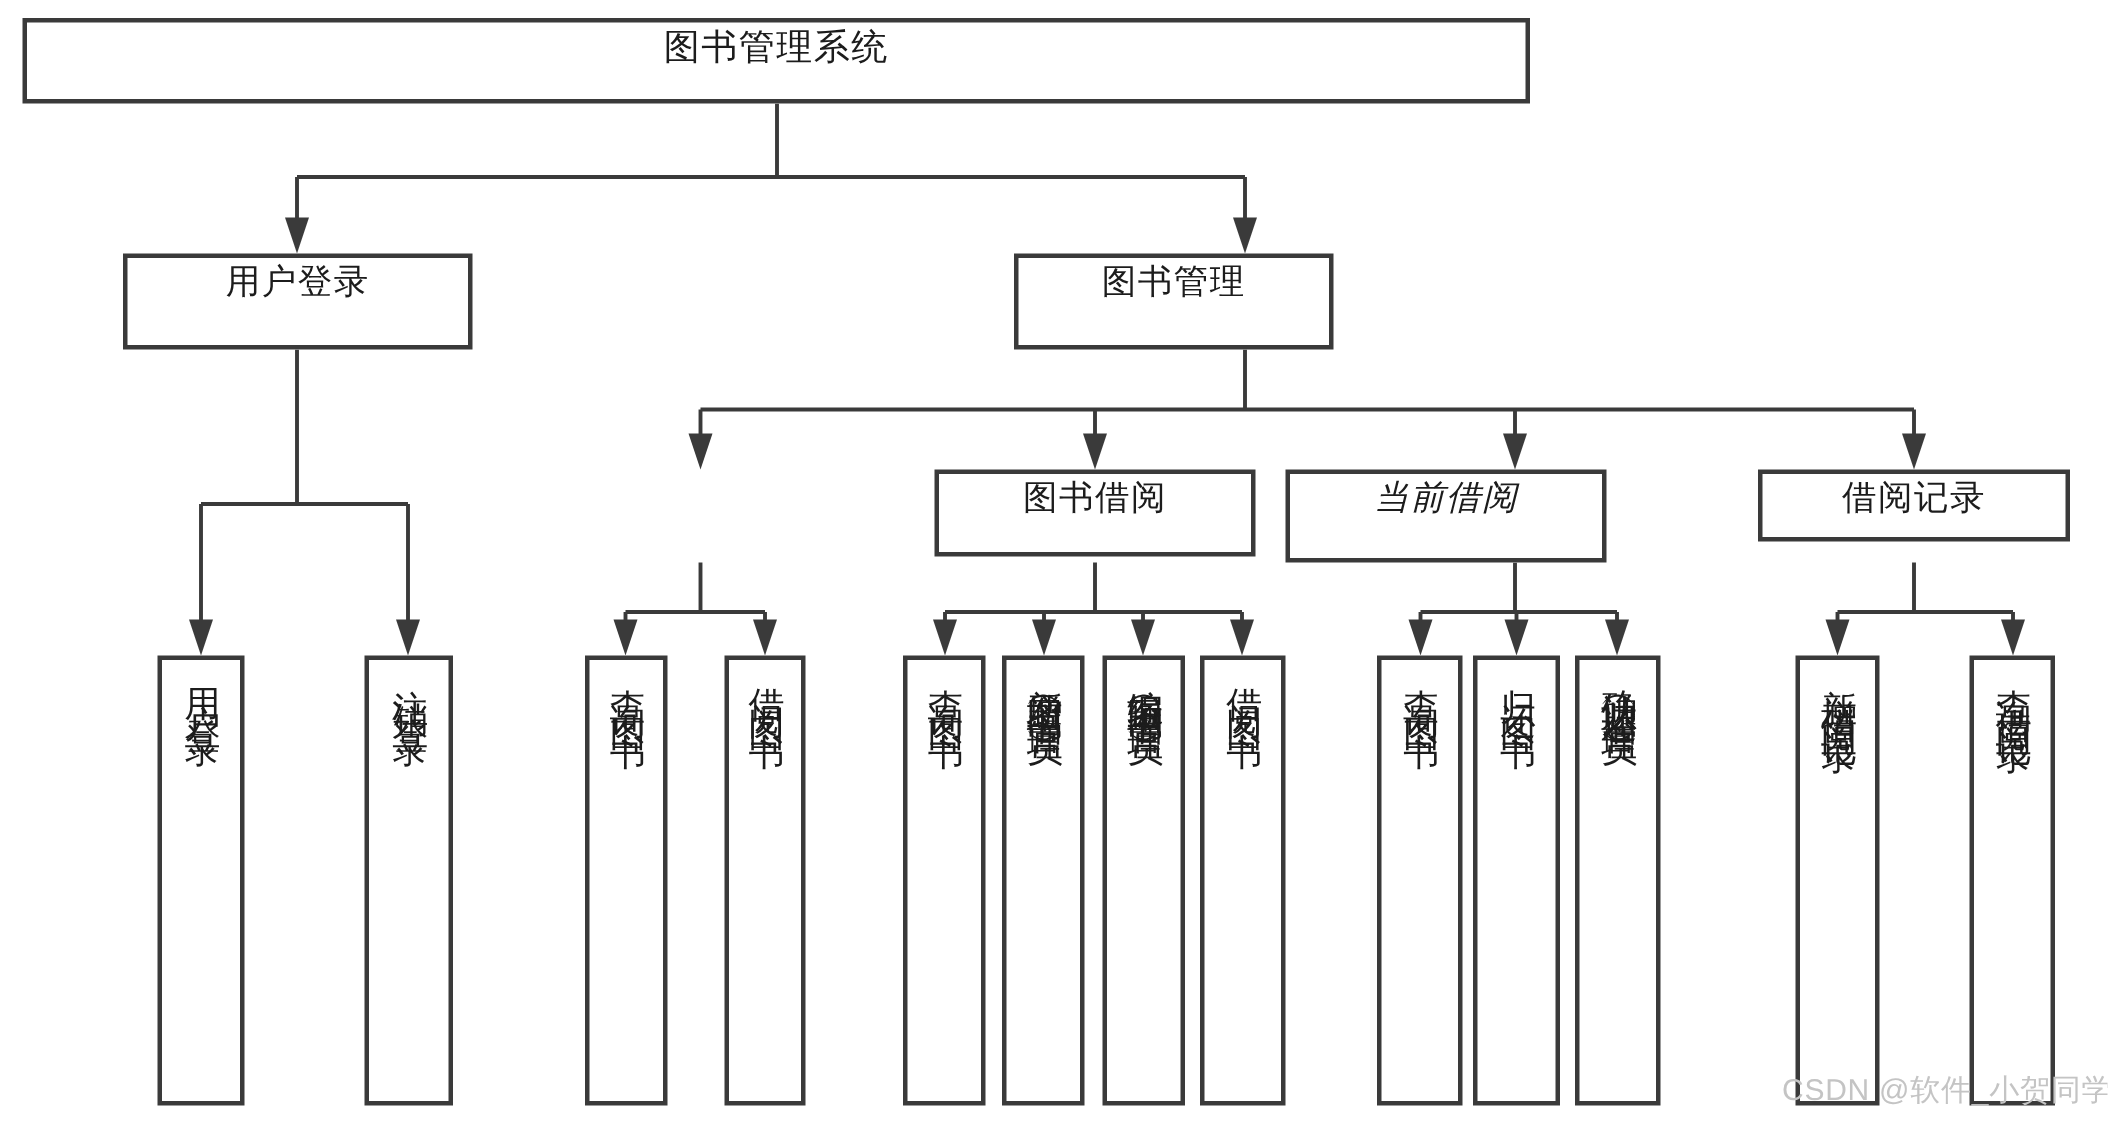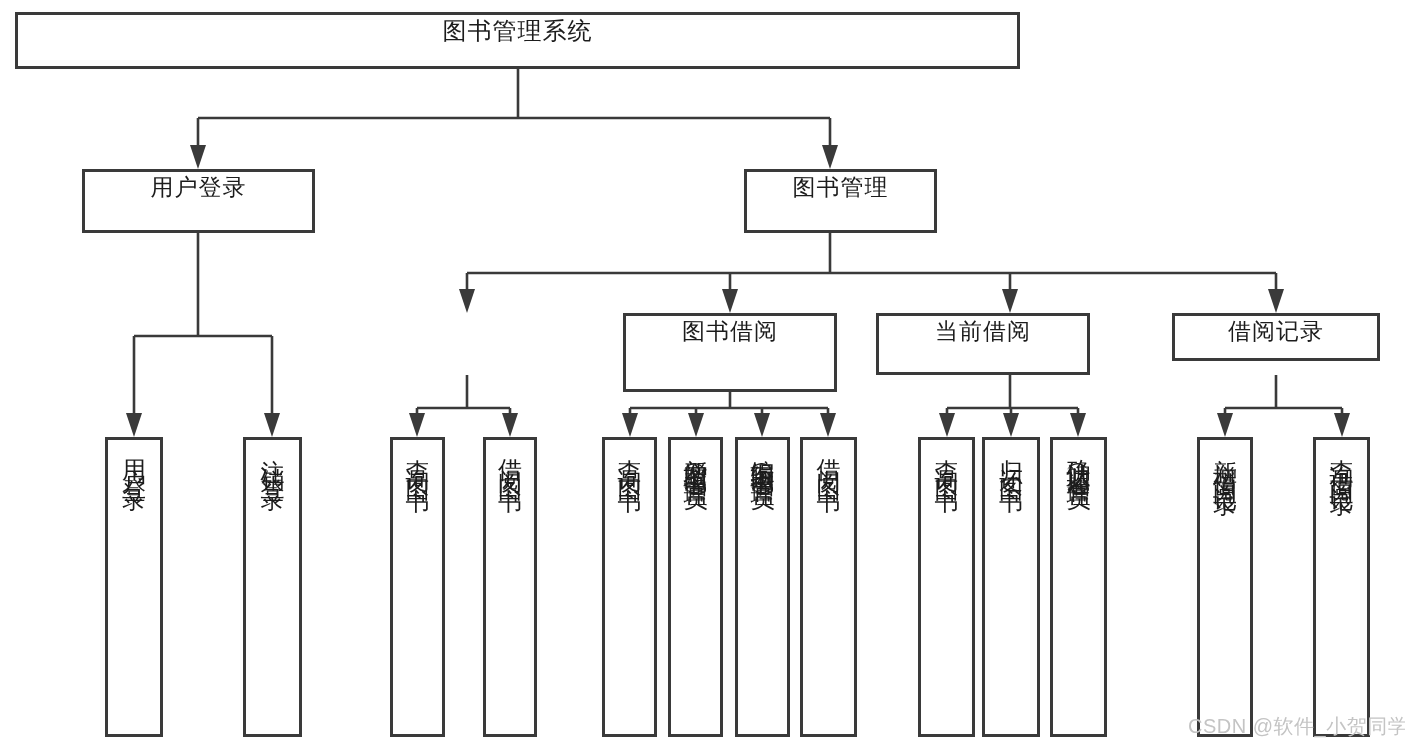--- a/index.html
+++ b/index.html
@@ -127,28 +127,28 @@
     </g>
   </svg>
 
   <div class="node hnode root-node" style="left:15px; top:12px; width:1005px; height:57px;">
     <span>图书管理系统</span>
   </div>
 
   <div class="node hnode" style="left:82px; top:169px; width:233px; height:64px;">
     <span>用户登录</span>
   </div>
-  <div class="node hnode" style="left:744px; top:169px; width:193px; height:64px;">
+  <div class="node hnode" style="left:676px; top:169px; width:213px; height:64px;">
     <span>图书管理</span>
   </div>
 
-  <div class="node hnode" style="left:623px; top:313px; width:214px; height:79px;">
+  <div class="node hnode" style="left:623px; top:313px; width:214px; height:58px;">
     <span>图书借阅</span>
   </div>
-  <div class="node hnode" style="left:876px; top:313px; width:214px; height:62px;">
+  <div class="node hnode" style="left:857px; top:313px; width:214px; height:62px;font-style:italic;">
     <span>当前借阅</span>
   </div>
   <div class="node hnode" style="left:1172px; top:313px; width:208px; height:48px;">
     <span>借阅记录</span>
   </div>
 
   <div class="node vnode v-short" style="left:105px; top:437px; width:58px; height:300px;">
     <span class="vtext">用户登录</span>
   </div>
   <div class="node vnode v-short" style="left:243px; top:437px; width:59px; height:300px;">

